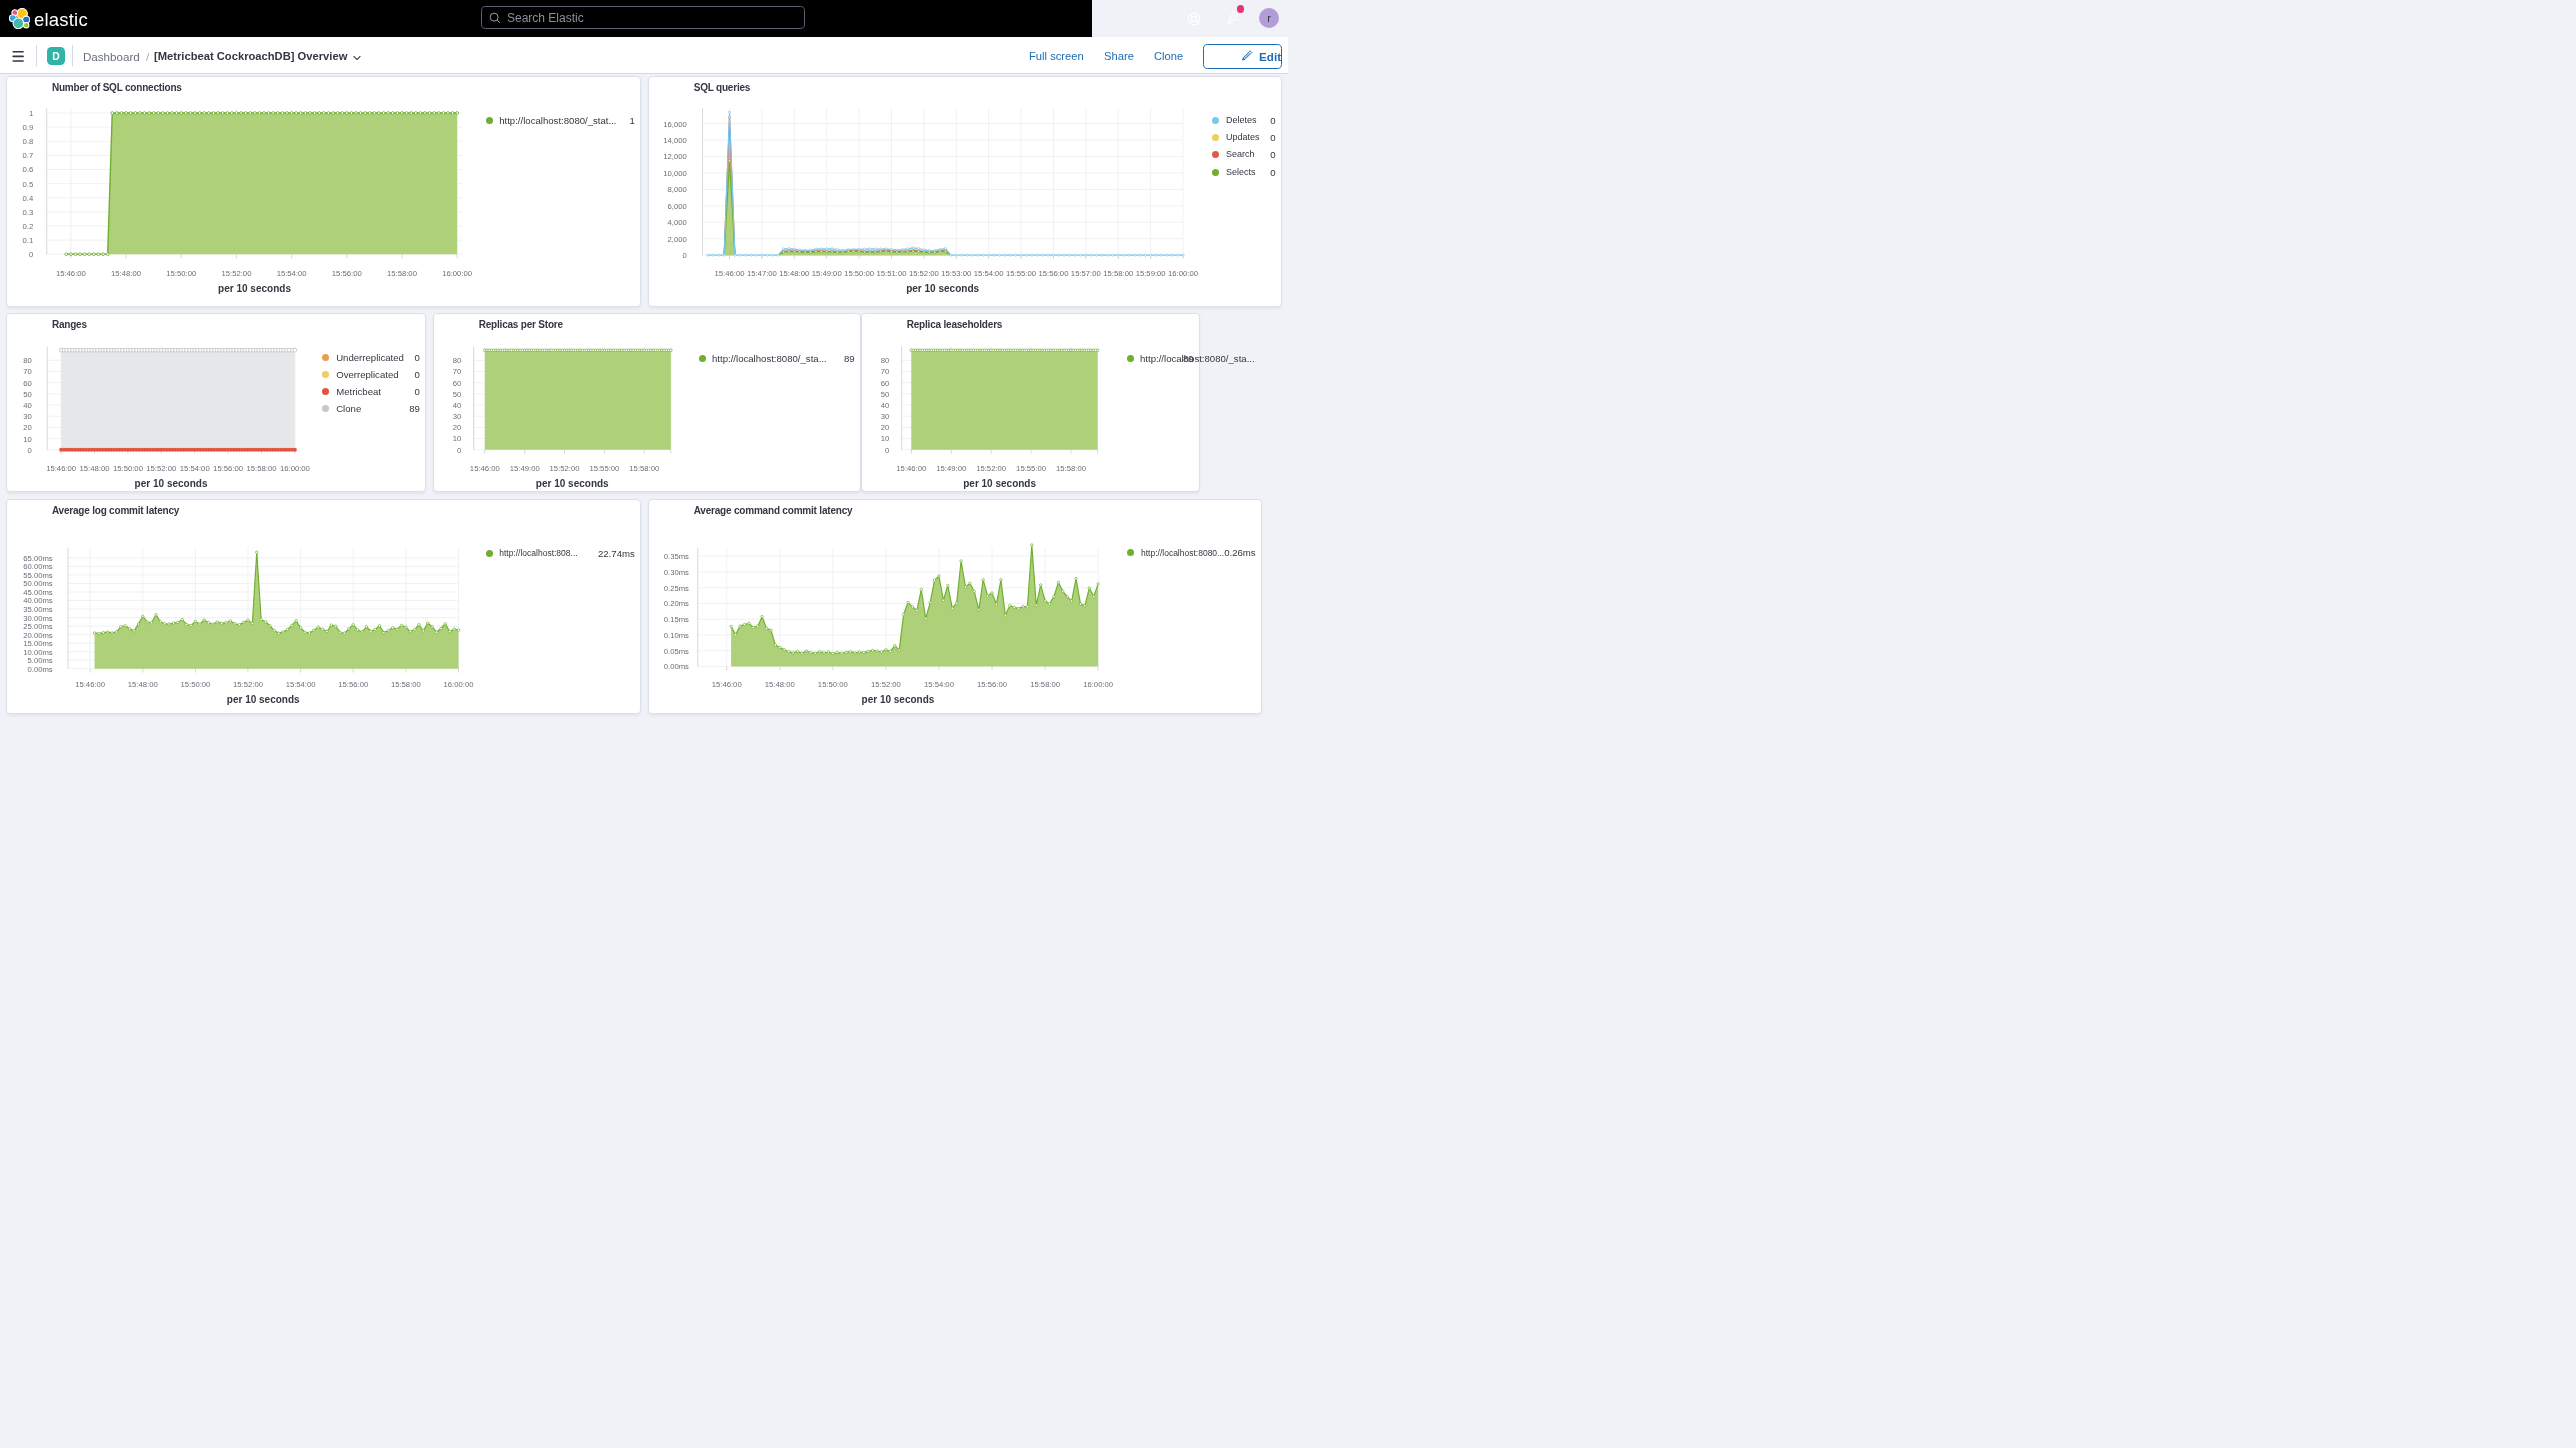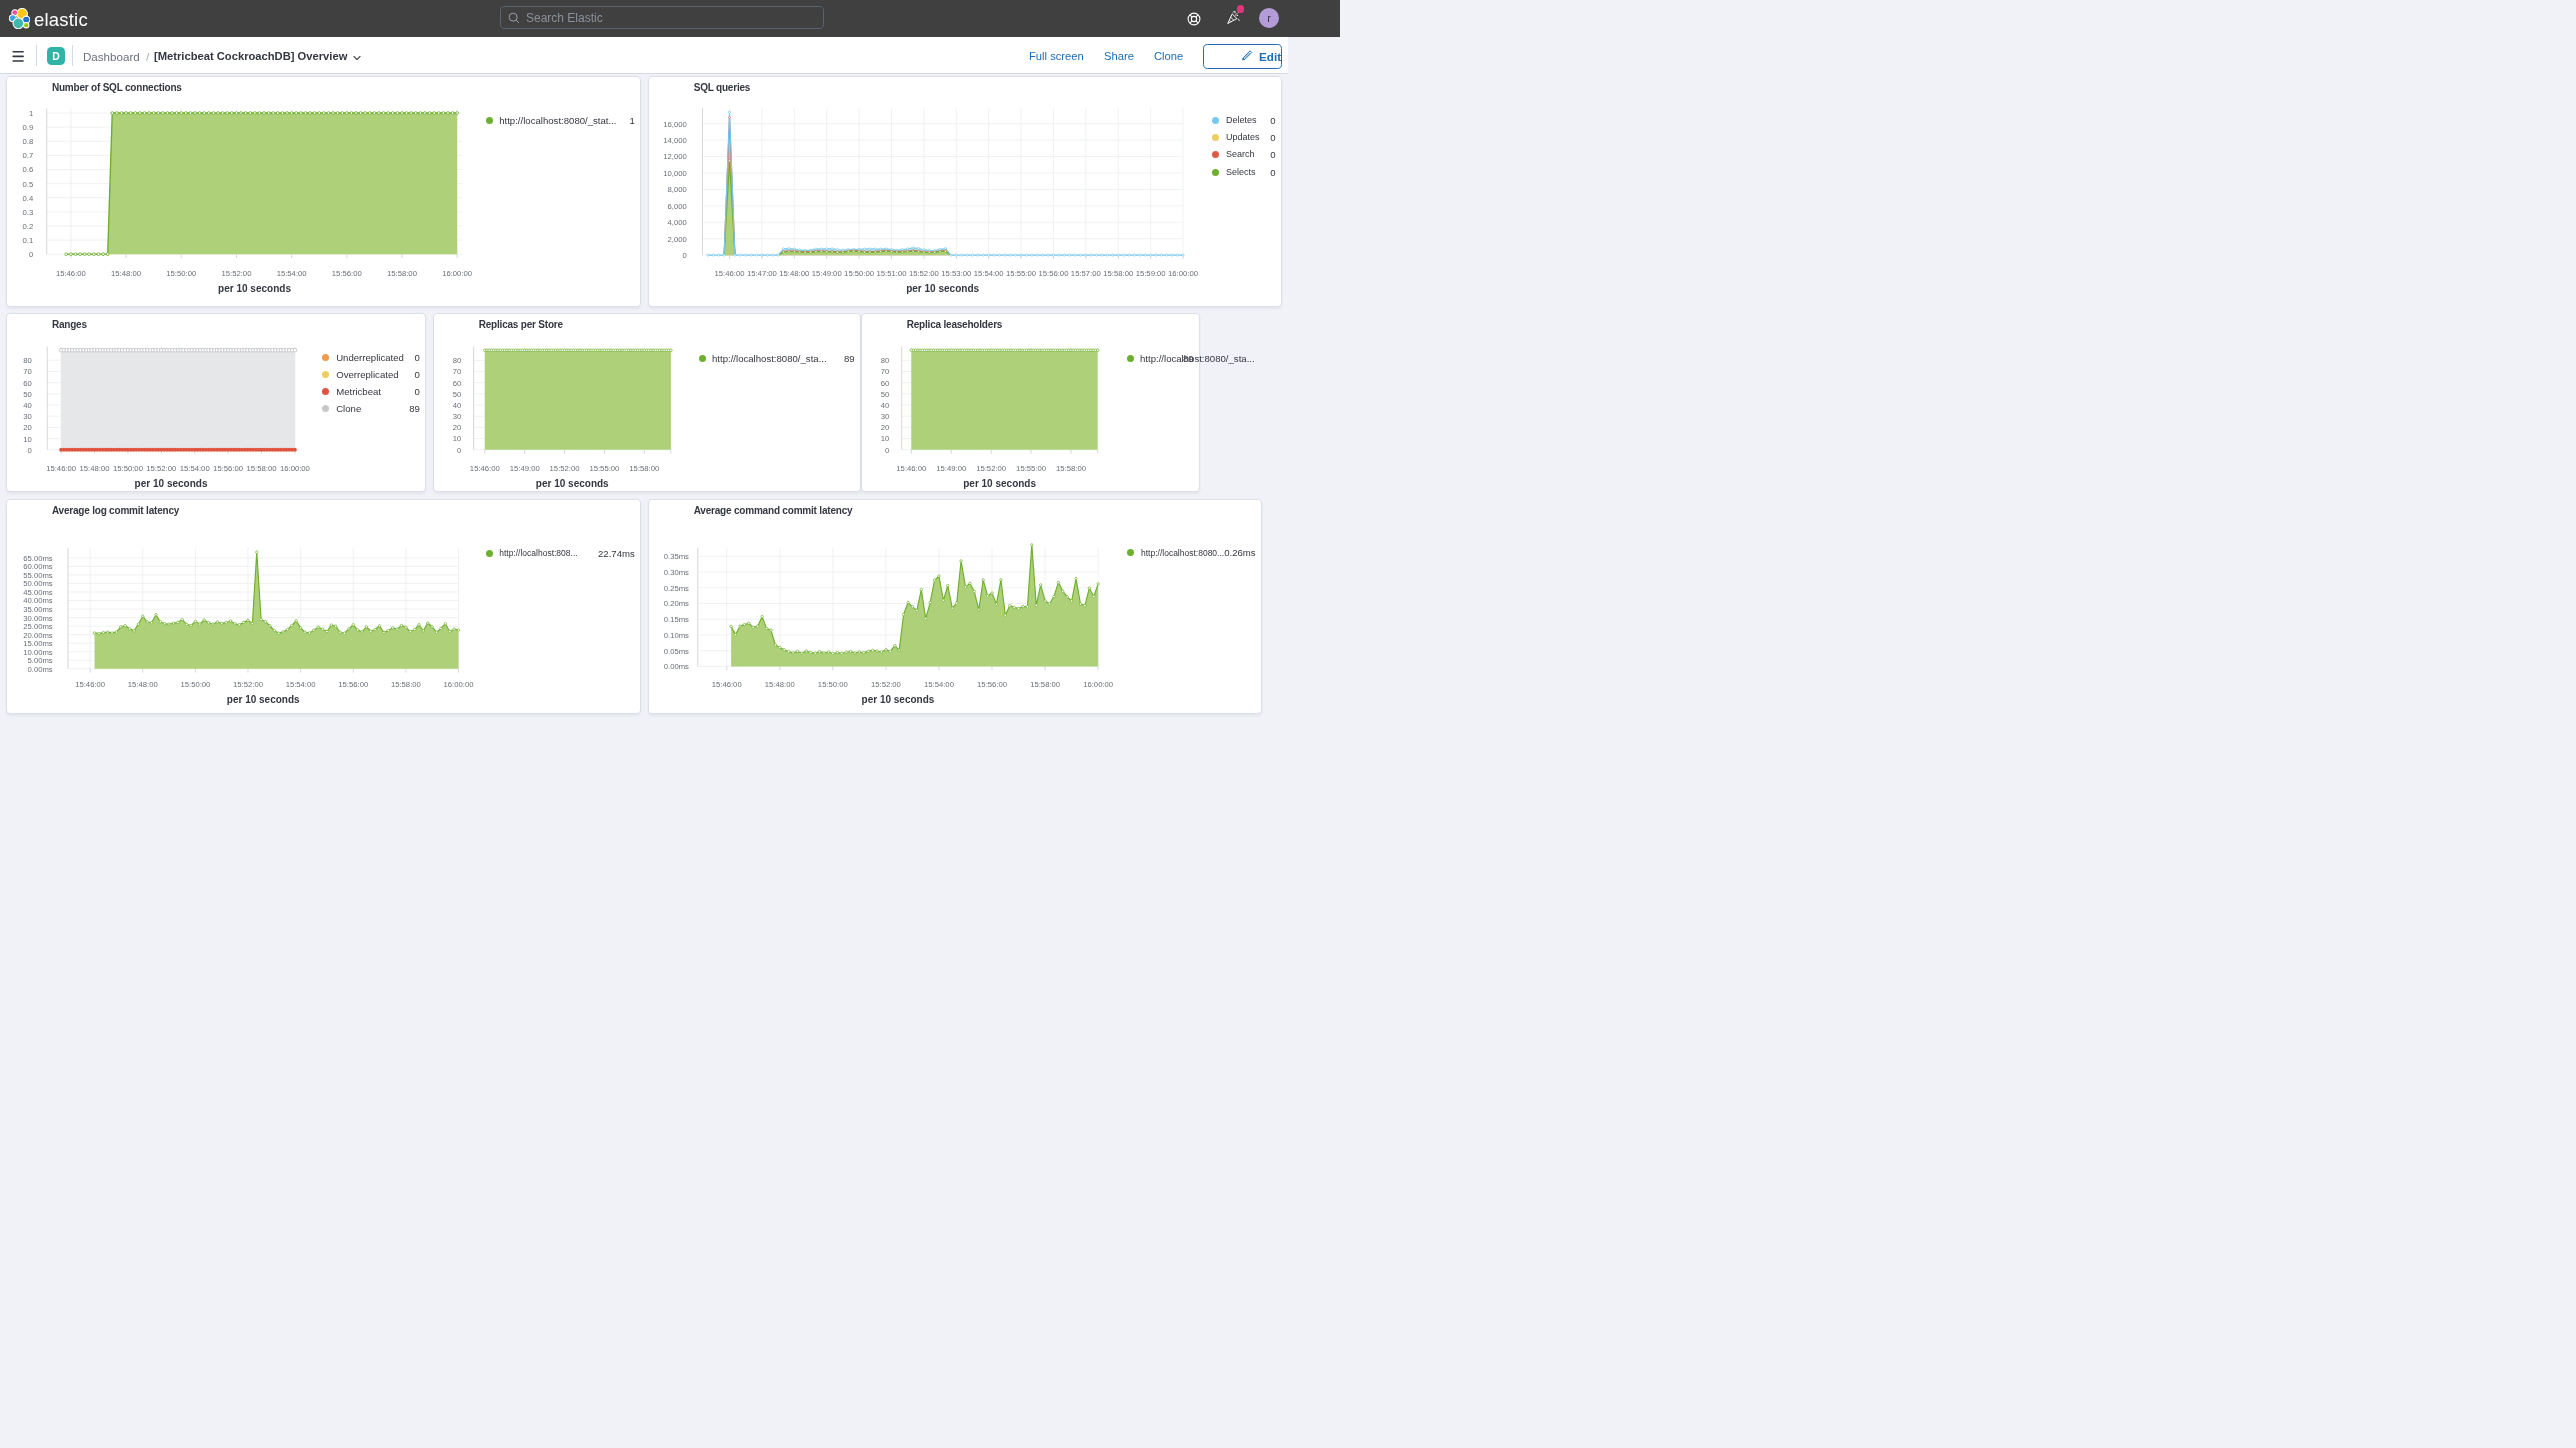--- a/index.html
+++ b/index.html
@@ -1,16 +1,16 @@
 <!DOCTYPE html>
 <html style="font-size:12.3px"><head><meta charset="utf-8"><title>[Metricbeat CockroachDB] Overview - Elastic</title>
 <style>
 * { margin:0; padding:0; box-sizing:border-box; }
 html,body { width:1288px; height:724px; font-family:"Liberation Sans", sans-serif; background:#f0f2f7; overflow:hidden; }
-.hdr { position:absolute; left:0; top:0; width:1340px; height:37px; background:#404040; }
+.hdr { position:absolute; left:0; top:0; width:1092px; height:37px; background:#000000; }
 .hdr .brand { position:absolute; left:34px; top:8.5px; color:#fff; font-size:18.5px; letter-spacing:0.2px; }
 .nav { position:absolute; left:0; top:37px; width:1288px; height:37px; background:#fff; border-bottom:0.8px solid #d3dae6; }
 .nav .vd { position:absolute; top:7.7px; width:0.8px; height:21.6px; background:#d3dae6; }
 .dbadge { position:absolute; left:47px; top:10px; width:18px; height:18px; border-radius:4.6px; background:#32b3a7; color:#fff;
   font-size:10.4px; font-weight:bold; display:flex; align-items:center; justify-content:center; }
 .crumb { position:absolute; top:12.7px; font-size:11.6px; }
 .rlink { position:absolute; top:13px; font-size:11.2px; color:#1d6cb4; }
 .editbtn { position:absolute; left:1203px; top:6.5px; width:79px; height:25px; border:0.8px solid #1d6cb4; border-radius:4.6px;
   color:#1d6cb4; font-size:11.6px; font-weight:bold; text-align:right; line-height:23px; background:#fff; }
 .panel { position:absolute; background:#fff; border:0.8px solid #dadfe8; border-radius:4.6px;
@@ -27,21 +27,21 @@
 <div class="hdr">
 <svg width="21" height="21" viewBox="0 0 32 32" style="position:absolute;left:9.3px;top:8px">
 <circle cx="20" cy="8.8" r="8.1" fill="#fec514" stroke="#fff" stroke-width="1.6"></circle>
 <circle cx="8.8" cy="7.2" r="4.5" fill="#f04e98" stroke="#fff" stroke-width="1.6"></circle>
 <circle cx="5.9" cy="15.6" r="5.3" fill="#36a4e8" stroke="#fff" stroke-width="1.6"></circle>
 <circle cx="26.3" cy="17.9" r="5.5" fill="#2572cb" stroke="#fff" stroke-width="1.6"></circle>
 <circle cx="26.2" cy="26.2" r="4.1" fill="#93c90e" stroke="#fff" stroke-width="1.6"></circle>
 <circle cx="14.2" cy="23.4" r="8.1" fill="#40b8ae" stroke="#fff" stroke-width="1.6"></circle>
 </svg>
 <span class="brand">elastic</span>
-<div style="position:absolute;left:500px;top:5.8px;width:324px;height:23.5px;border:0.8px solid #5b6271;border-radius:4.6px;">
+<div style="position:absolute;left:481px;top:5.8px;width:324px;height:23.5px;border:0.8px solid #5b6271;border-radius:4.6px;">
 <svg width="12.3" height="12.3" viewBox="0 0 16 16" style="position:absolute;left:7px;top:5.4px">
 <circle cx="6.7" cy="6.7" r="5.2" fill="none" stroke="#989ea9" stroke-width="1.3"></circle>
 <line x1="10.6" y1="10.6" x2="14.2" y2="14.2" stroke="#989ea9" stroke-width="1.3"></line>
 </svg>
 <span style="position:absolute;left:25px;top:4.2px;font-size:12px;color:#8a909b">Search Elastic</span>
 </div>
 <svg width="14" height="14" viewBox="0 0 18 18" style="position:absolute;left:1187px;top:11.6px">
 <circle cx="9" cy="9" r="7.6" fill="none" stroke="#fff" stroke-width="1.4"></circle>
 <circle cx="9" cy="9" r="3.4" fill="none" stroke="#fff" stroke-width="1.4"></circle>
 <line x1="4" y1="4" x2="6.6" y2="6.6" stroke="#fff" stroke-width="1.4"></line>

